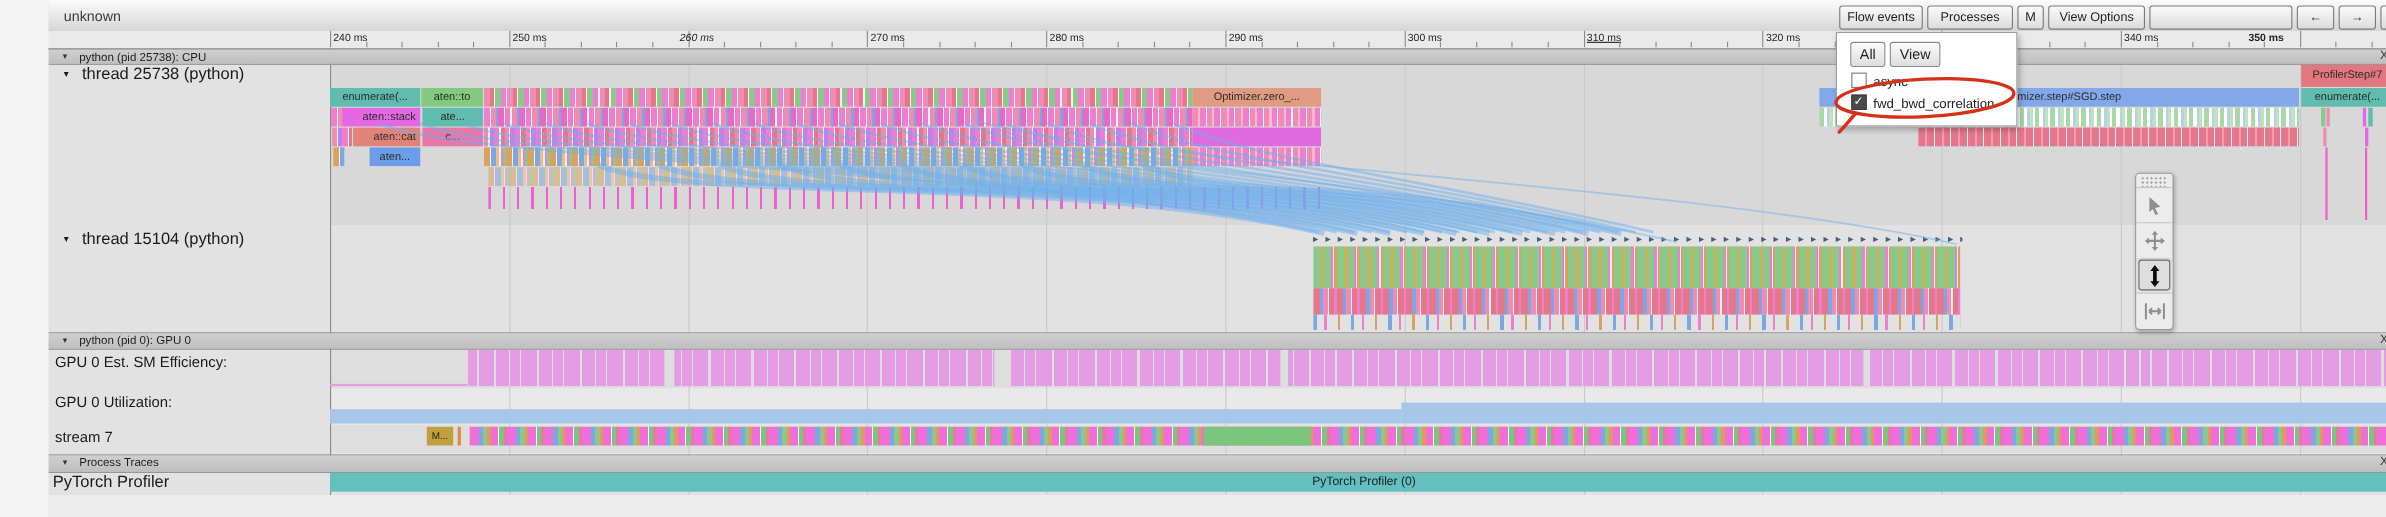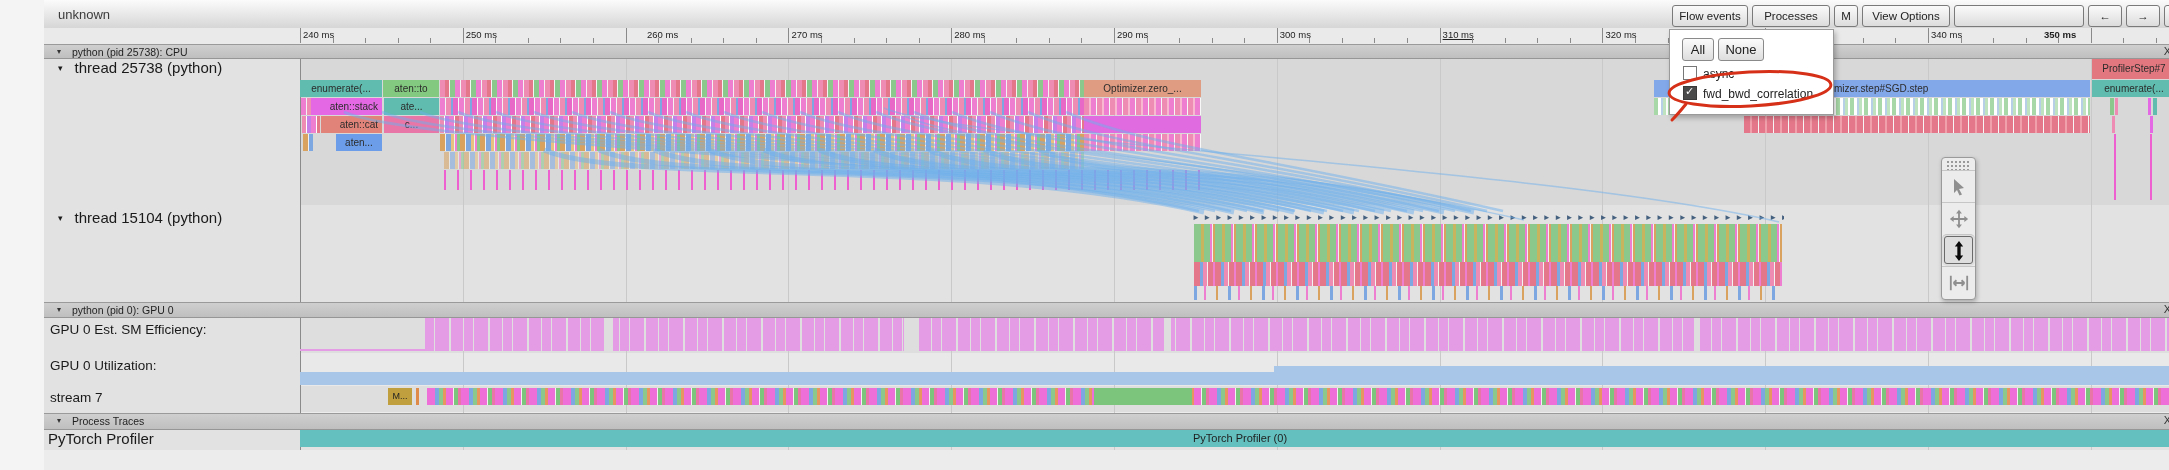--- a/index.html
+++ b/index.html
@@ -102,21 +102,21 @@
   <div id="titlebar" class="abs">
     <span class="t">unknown</span>
   </div>
 
   <div id="ruler" class="abs">
       <div class="tick-major" style="left: 256px;"></div>
       <div class="tick-label" style="left: 259px;">240 ms</div>
       <div class="tick-major" style="left: 418.8px;"></div>
       <div class="tick-label" style="left: 421.8px;">250 ms</div>
       <div class="tick-major" style="left: 581.6px;"></div>
-      <div class="tick-label" style="left: 603px;">260 ms</div>
+      <div class="tick-label" style="left: 574px; font-style: italic;">260 ms</div>
       <div class="tick-major" style="left: 744.4px;"></div>
       <div class="tick-label" style="left: 747.4px;">270 ms</div>
       <div class="tick-major" style="left: 907.2px;"></div>
       <div class="tick-label" style="left: 910.2px;">280 ms</div>
       <div class="tick-major" style="left: 1070px;"></div>
       <div class="tick-label" style="left: 1073px;">290 ms</div>
       <div class="tick-major" style="left: 1232.8px;"></div>
       <div class="tick-label" style="left: 1235.8px;">300 ms</div>
       <div class="tick-major" style="left: 1395.6px;"></div>
       <div class="tick-label" style="left: 1398.6px; text-decoration: underline;">310 ms</div>
@@ -327,21 +327,21 @@
   <div class="btn" style="left:1790px;width:24px;">M</div>
   <div class="btn" style="left:1818px;width:88px;">View Options</div>
   <div class="btn" id="btn-blank" style="left:1910px;width:130px;"></div>
   <div class="btn" style="left:2044px;width:34px;">←</div>
   <div class="btn" style="left:2082px;width:34px;">→</div>
   <div class="btn" style="left:2120px;width:22px;">»</div>
   <div class="btn" style="left:2146px;width:21px;">?</div>
 
   <div id="dropdown" class="abs">
     <div class="minibtn" style="left:12px;width:32px;">All</div>
-    <div class="minibtn" style="left:48px;width:46px;">None</div>
+    <div class="minibtn" style="left:48px;width:46px;">View</div>
     <div class="cbrow" style="top:36px;">
       <span class="cb"></span><span>async</span>
     </div>
     <div class="cbrow" style="top:56px;">
       <span class="cb checked"></span><span>fwd_bwd_correlation</span>
     </div>
   </div>
   <svg id="annot" class="abs" width="200" height="70">
     <ellipse cx="94" cy="29" rx="81" ry="17" fill="none" stroke="#d63018" stroke-width="3" transform="rotate(-3 94 29)"></ellipse>
     <path d="M30,44 Q22,54 16,60" fill="none" stroke="#d63018" stroke-width="3" stroke-linecap="round"></path>

